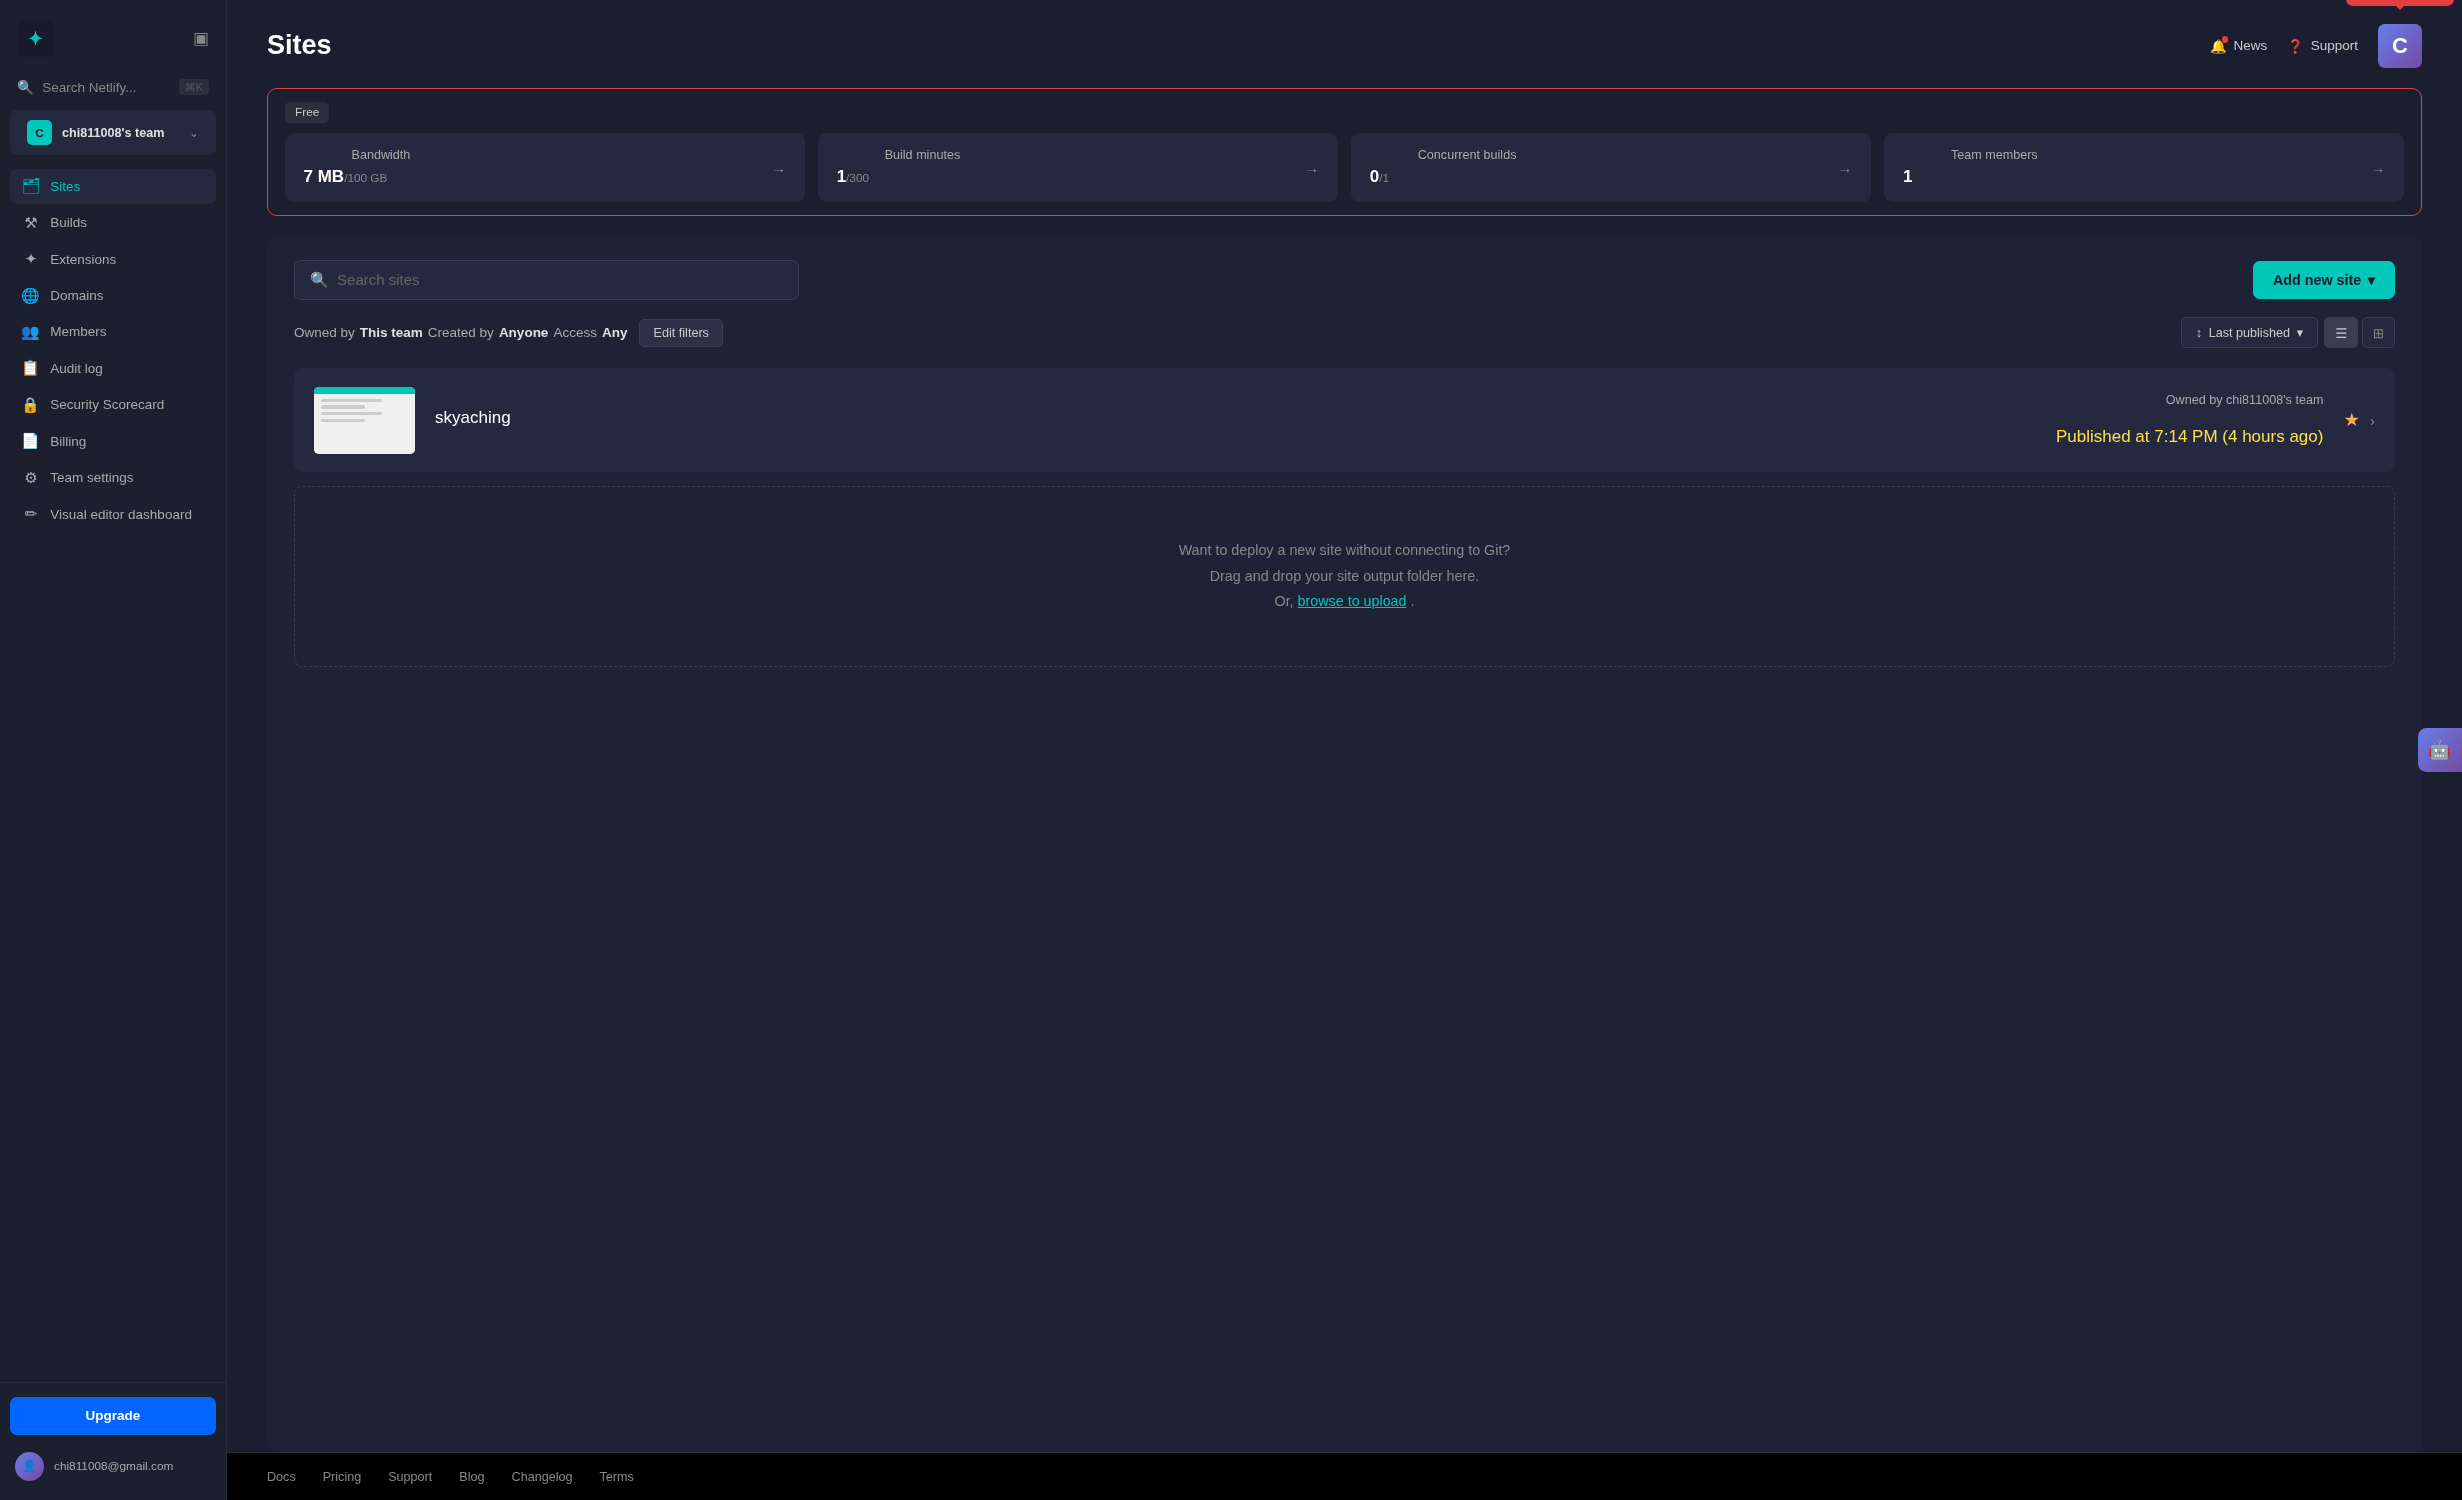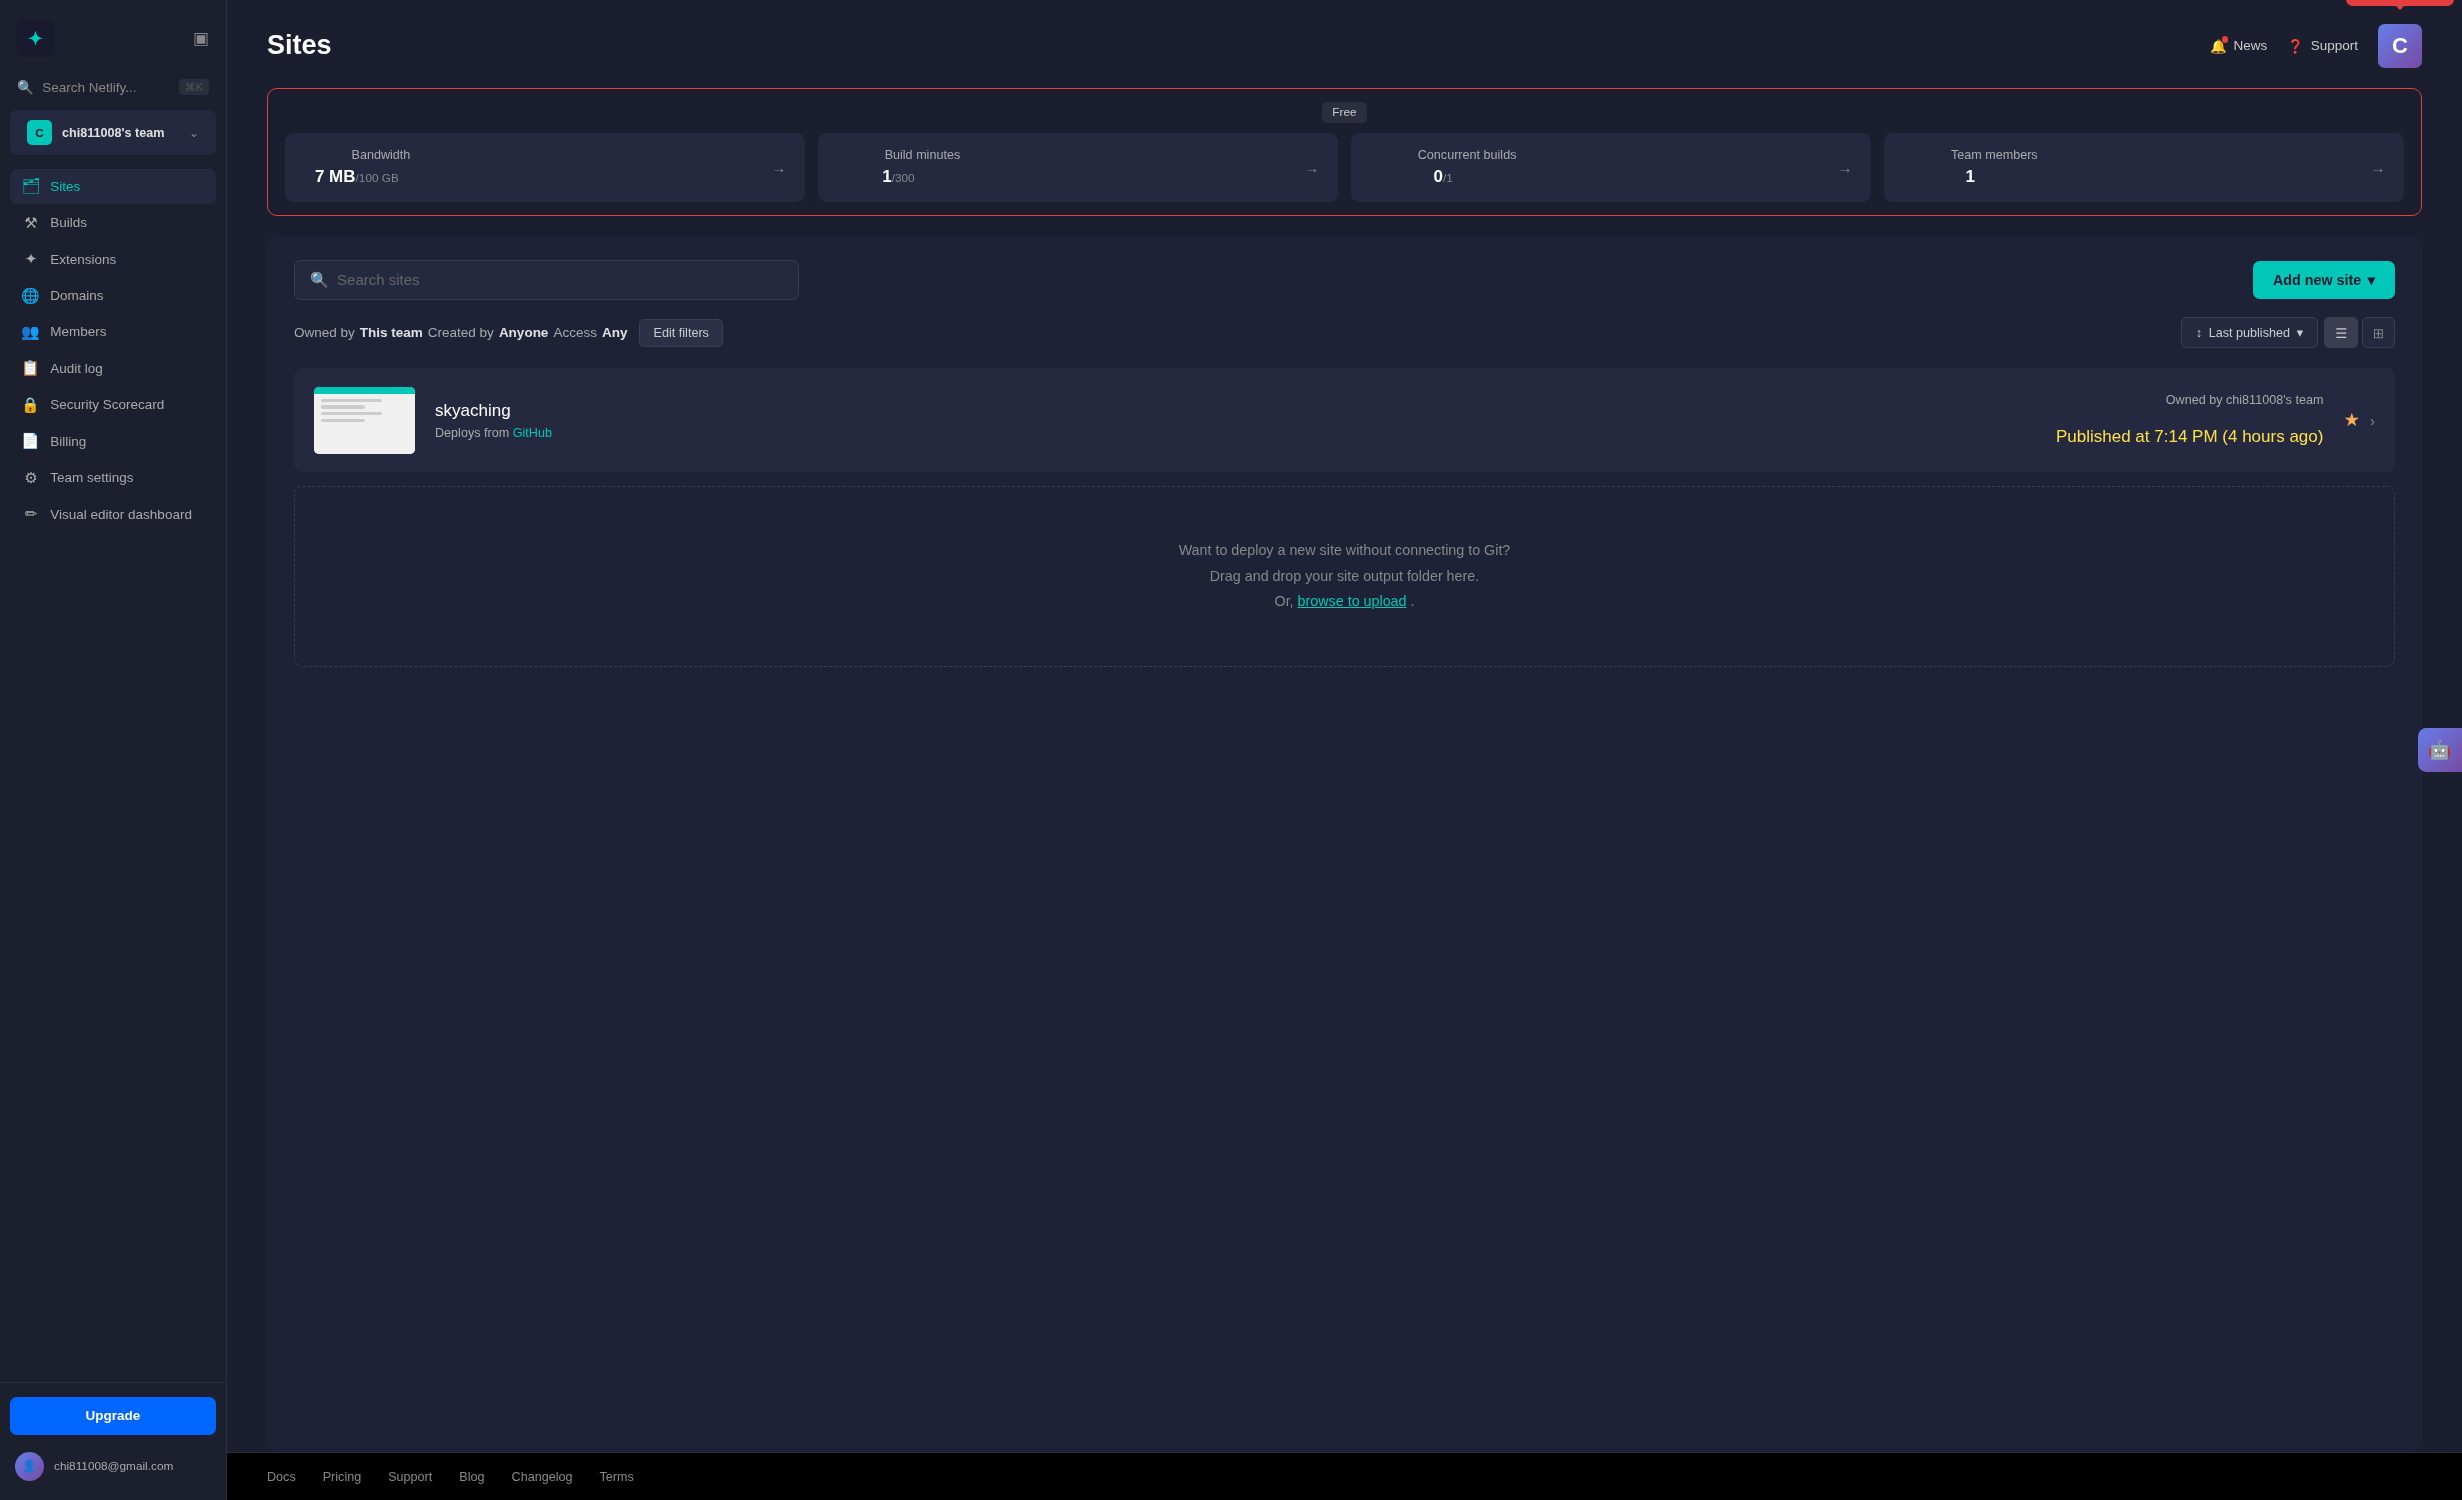--- a/index.html
+++ b/index.html
@@ -295,21 +295,20 @@
       border: 5px solid transparent;
       border-top-color: #e53e3e;
     }
 
     
     .plan-section {
       margin: 20px 40px 0 40px;
       border: 1.7px solid #e53e3e;
       border-radius: 10px;
       padding: 13.5px 17px;
-      text-align: center;
     }
 
     .plan-free-badge {
       background: #2a2e3d;
       color: #ccc;
       font-size: 11.8px;
       padding: 3.4px 10px;
       border-radius: 5px;
       display: inline-block;
       margin-bottom: 10px;
@@ -831,23 +830,20 @@
           <div class="thumb-bar"></div>
           <div class="thumb-body">
             <div class="thumb-line medium"></div>
             <div class="thumb-line short"></div>
             <div class="thumb-line medium"></div>
             <div class="thumb-line short"></div>
           </div>
         </div>
         <div class="site-info">
           <div class="site-name">skyaching</div>
-          <div class="site-deploy">
-            Deploys from <span>GitHub</span>
-          </div>
         </div>
         <div class="site-meta">
           <div class="site-owner">Owned by chi811008's team</div>
           <div class="site-published">Published at 7:14 PM (4 hours ago)</div>
         </div>
         <div class="site-actions">
           <span class="star-icon">★</span>
           <span class="chevron-right">›</span>
         </div>
       </div>

